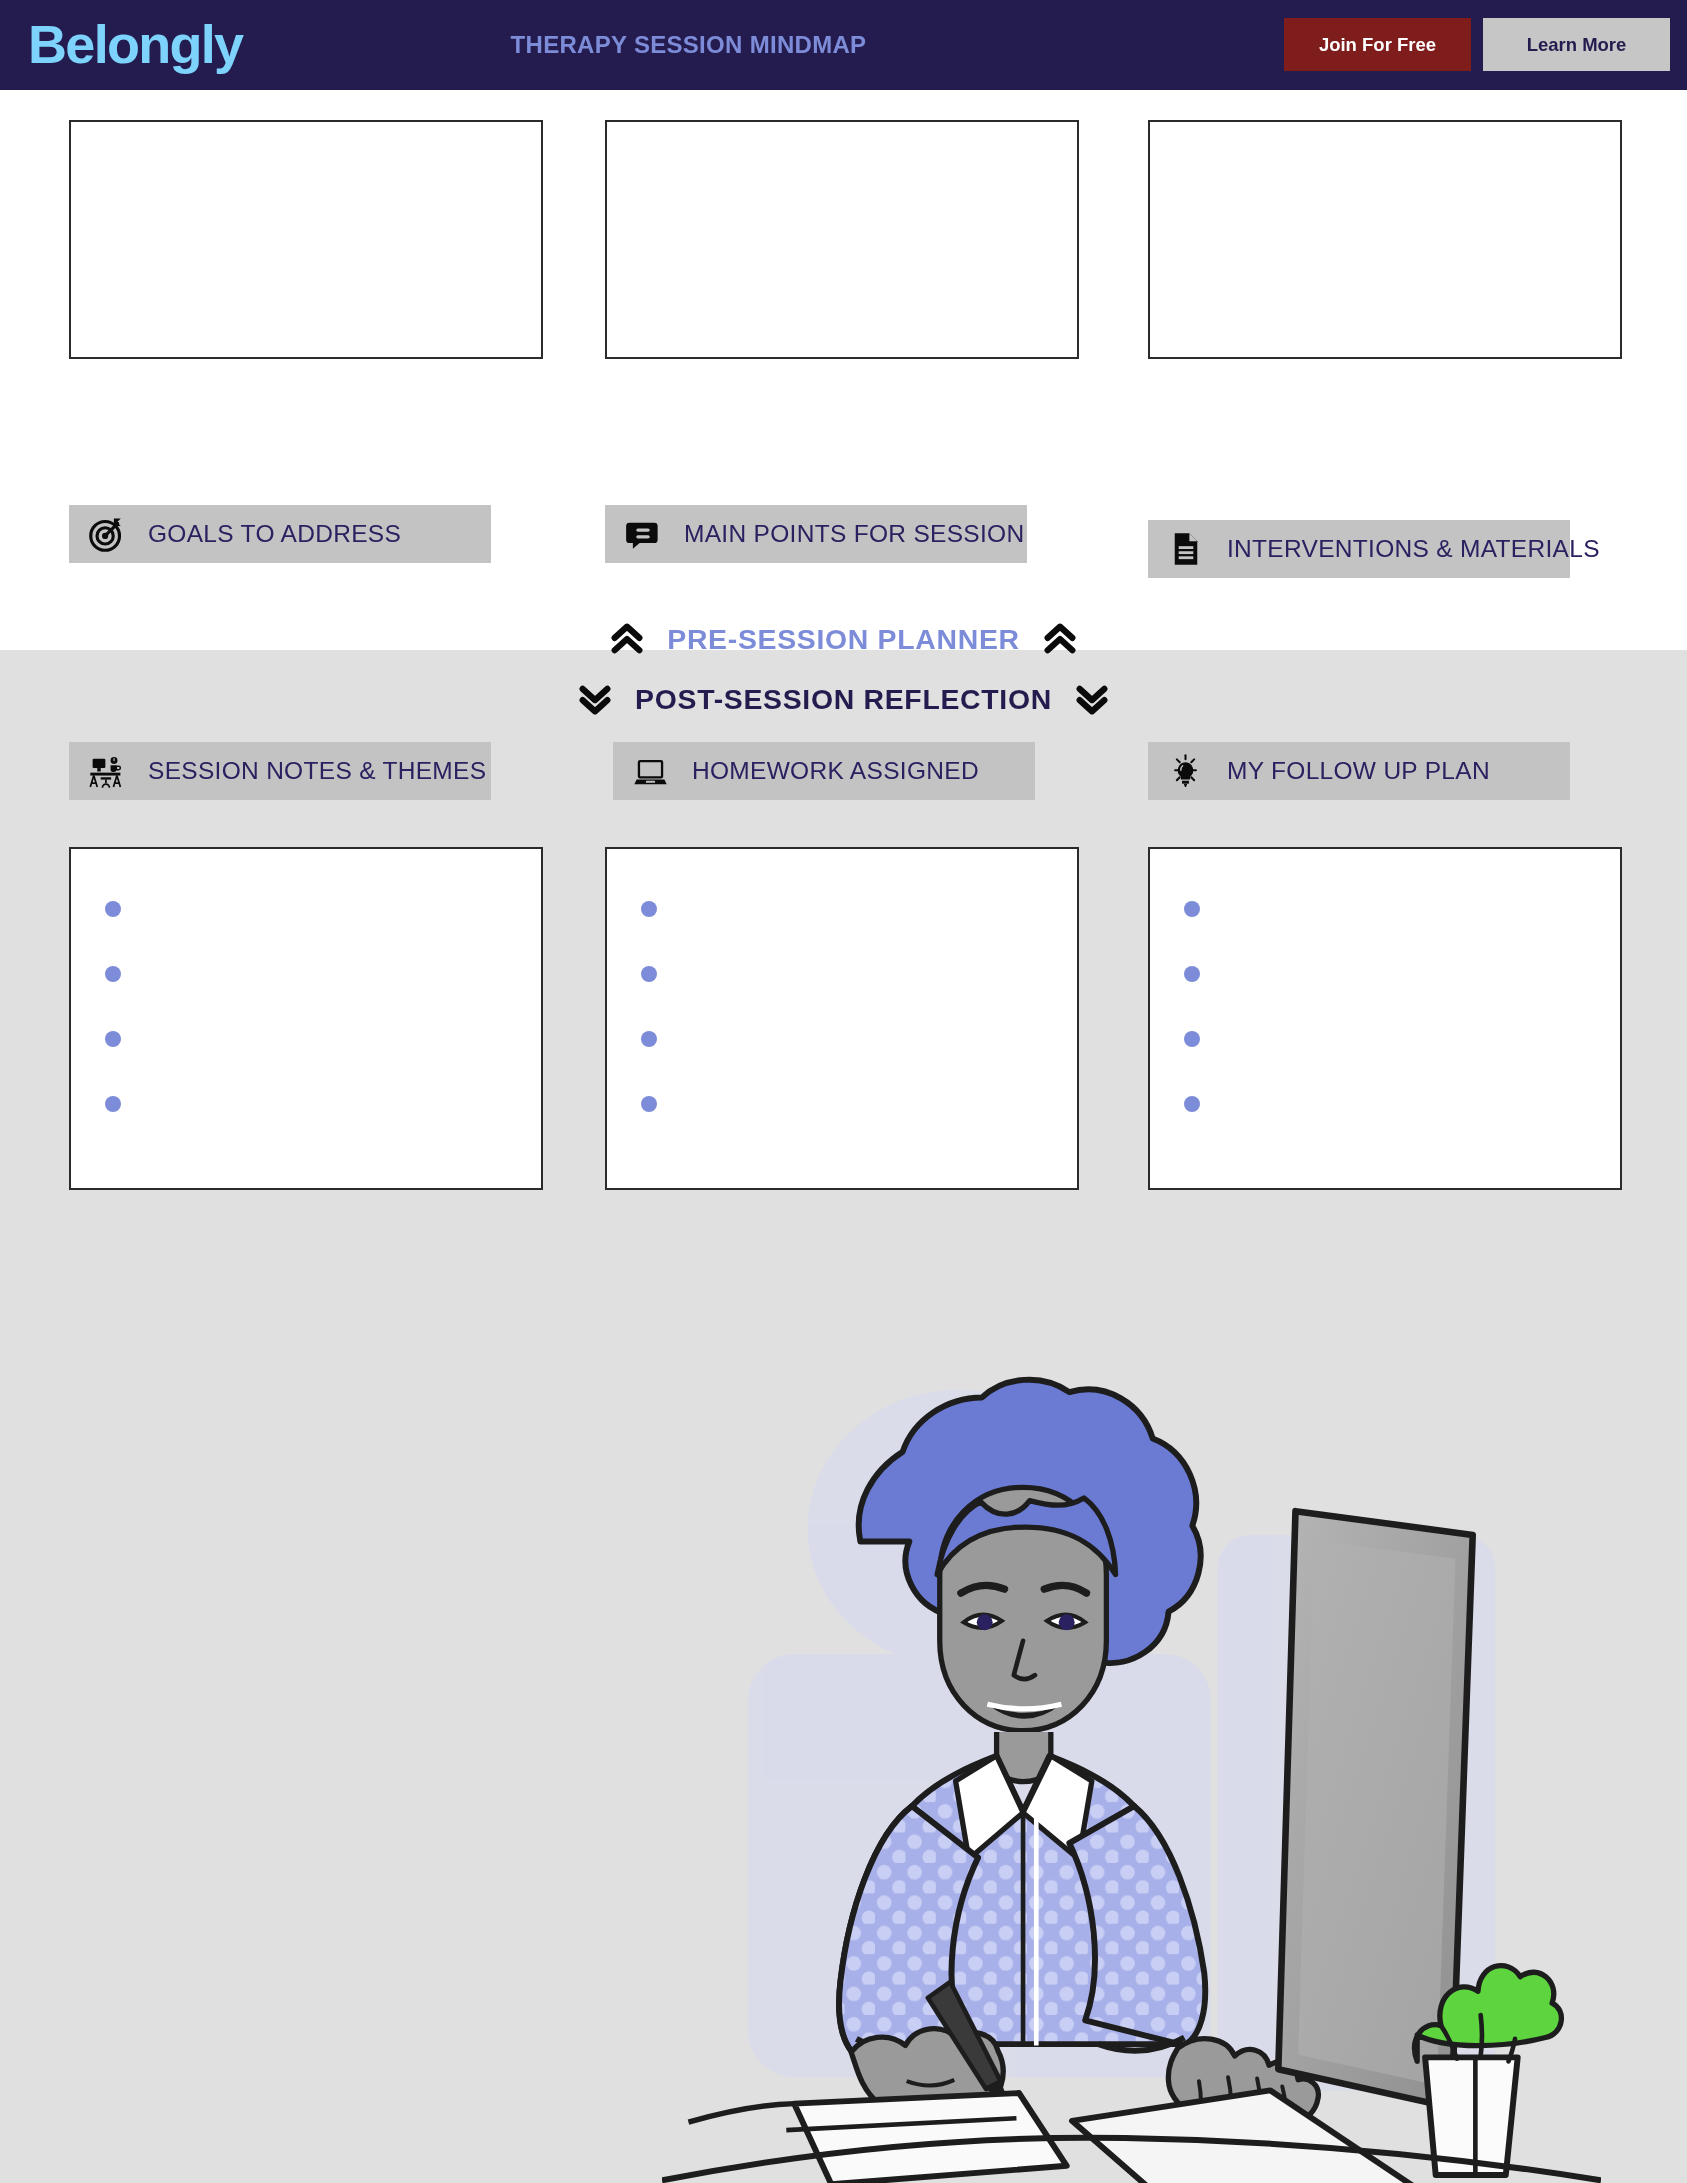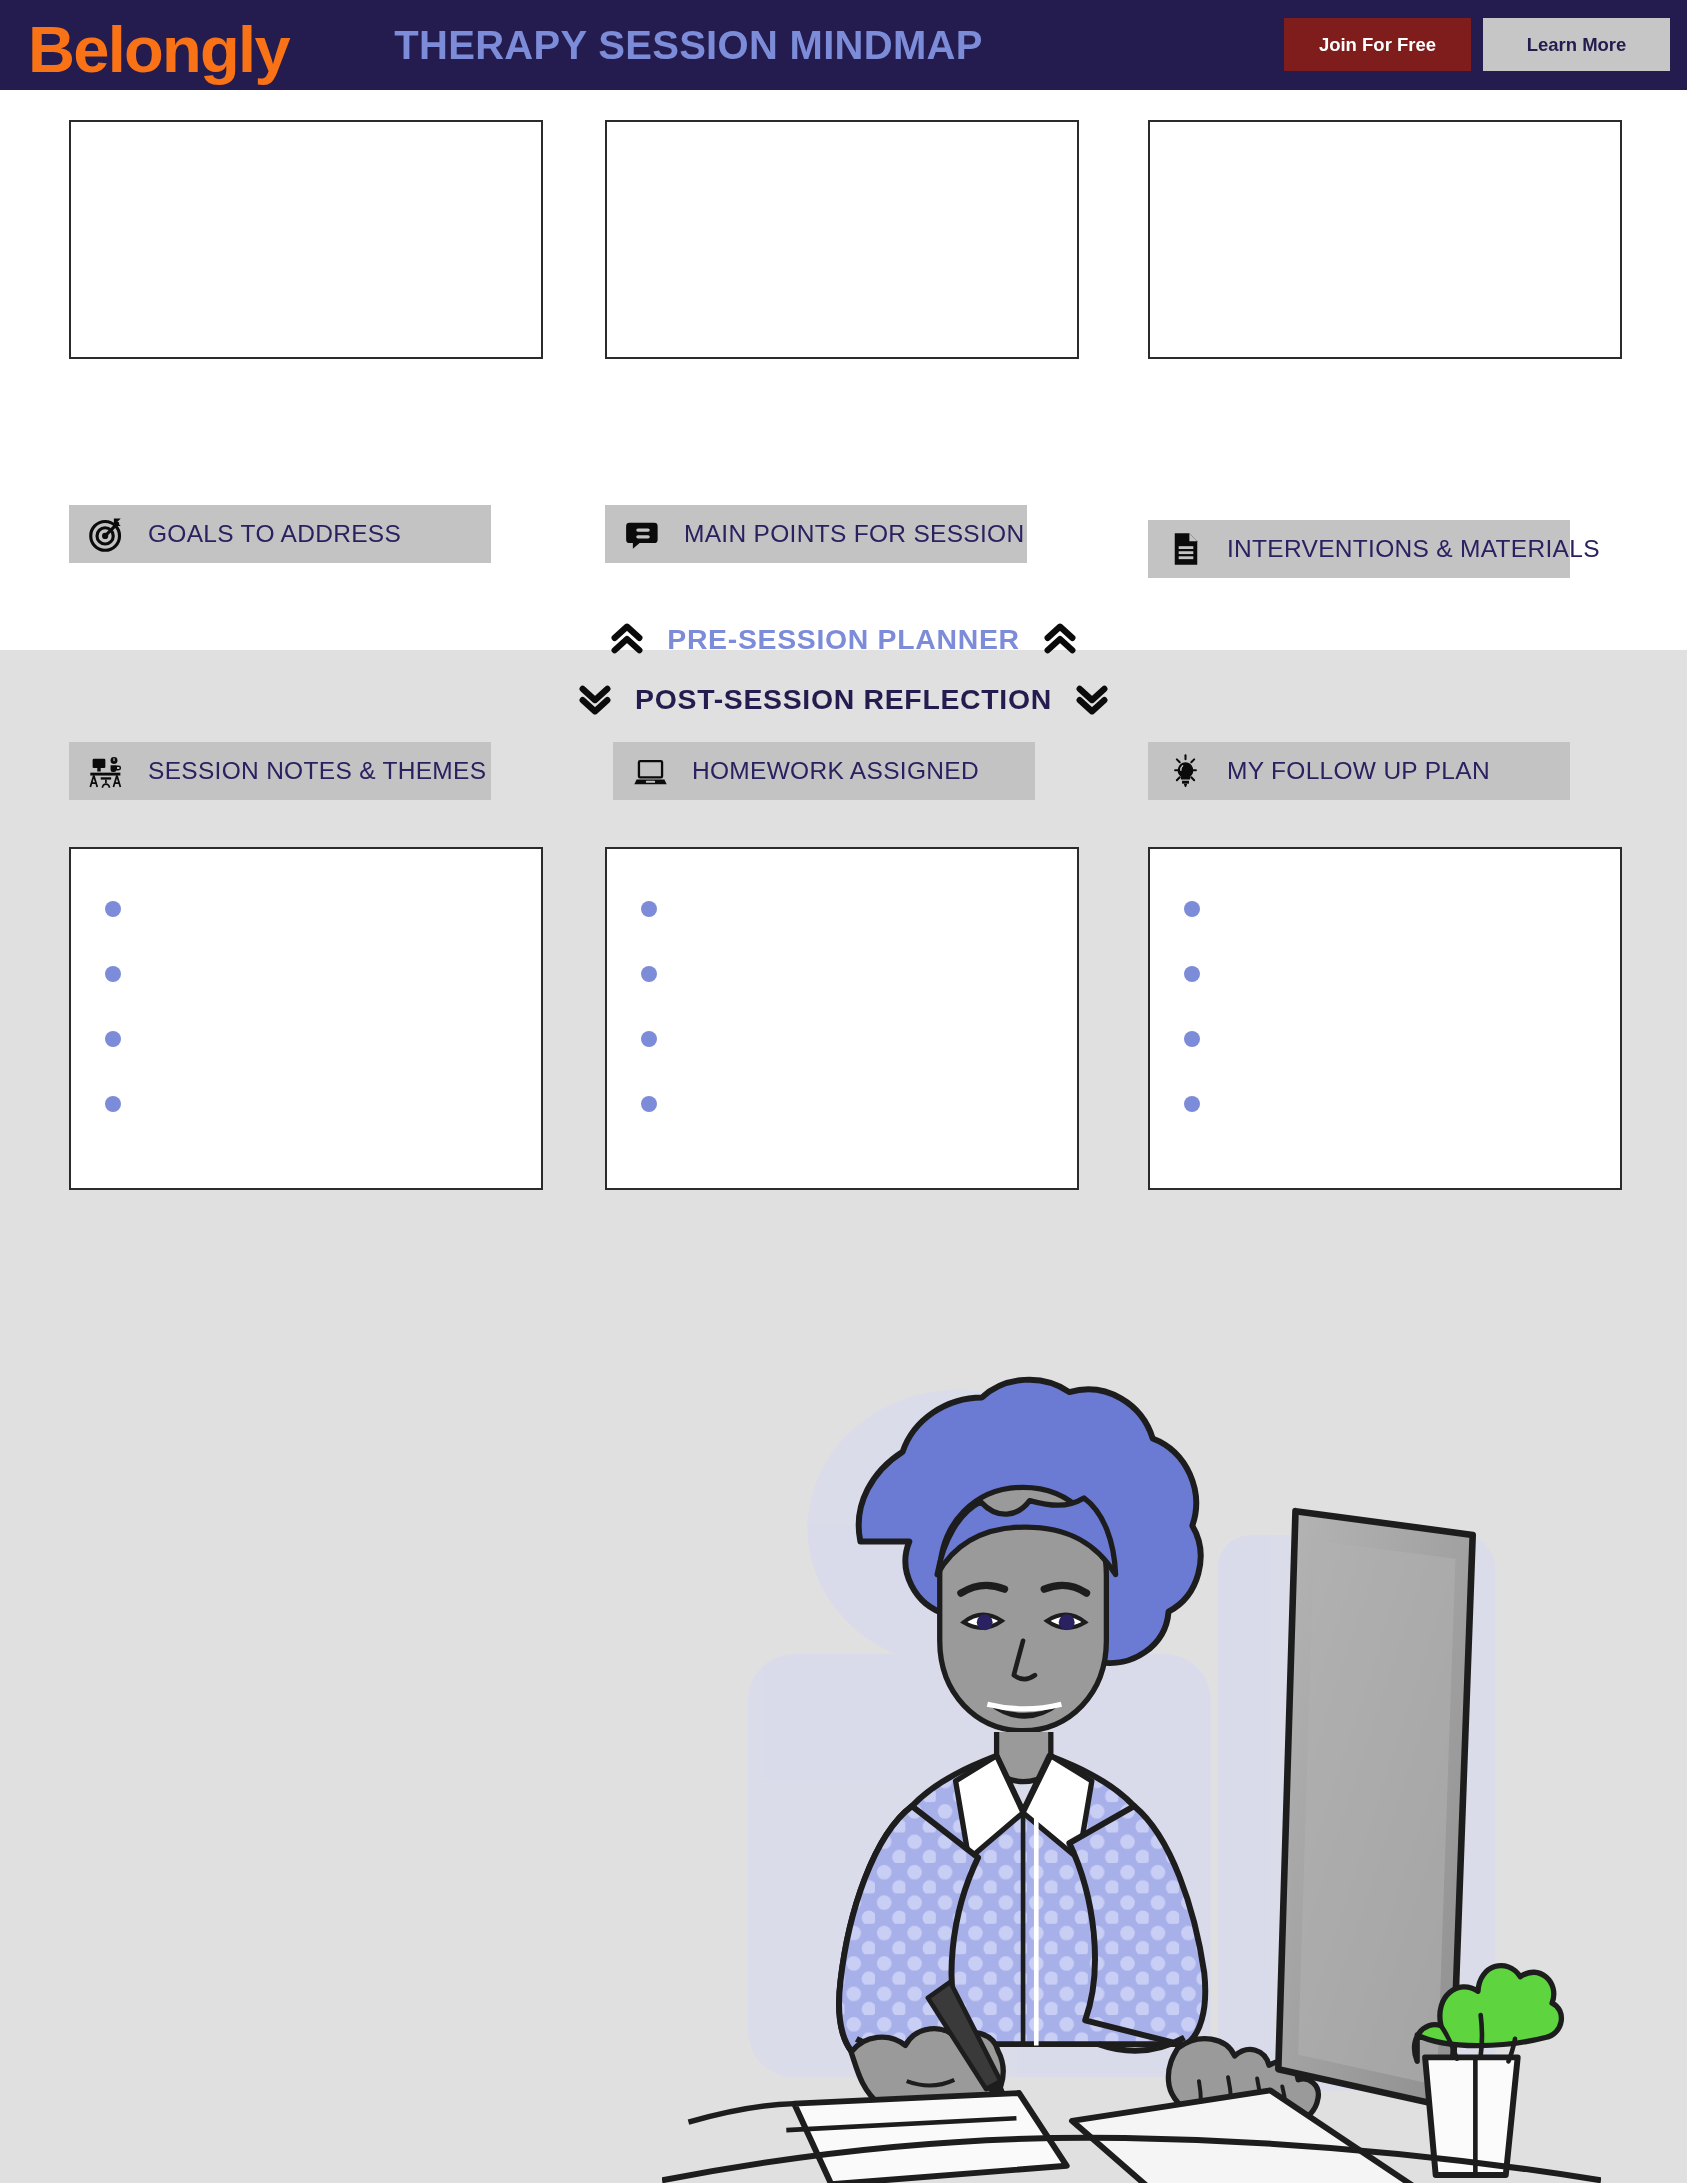--- a/index.html
+++ b/index.html
@@ -13,32 +13,32 @@
 
   
   .header {
     position:absolute; top:0; left:0;
     width:1687px; height:90px;
     background:#241c4e;
     display:flex; align-items:center;
   }
   .logo {
     position:absolute; left:28px; top:17px;
-    color:#f97316;
-    font-size:65px;
+    color:#7dd3fc;
+    font-size:54px;
     font-weight:bold;
     letter-spacing:-1.7px;
     font-family:"Liberation Sans", sans-serif;
     line-height:1;
   }
   .header-title {
     position:absolute; left:0; top:0; width:1377px; height:90px;
     display:flex; align-items:center; justify-content:center;
     color:#7d8cd8;
-    font-size:40px;
+    font-size:24px;
     font-weight:bold;
     letter-spacing:0.3px;
   }
   .header-btns {
     position:absolute; right:17px; top:18px;
     display:flex; gap:12px;
   }
   .btn {
     height:53px;
     display:flex; align-items:center; justify-content:center;

